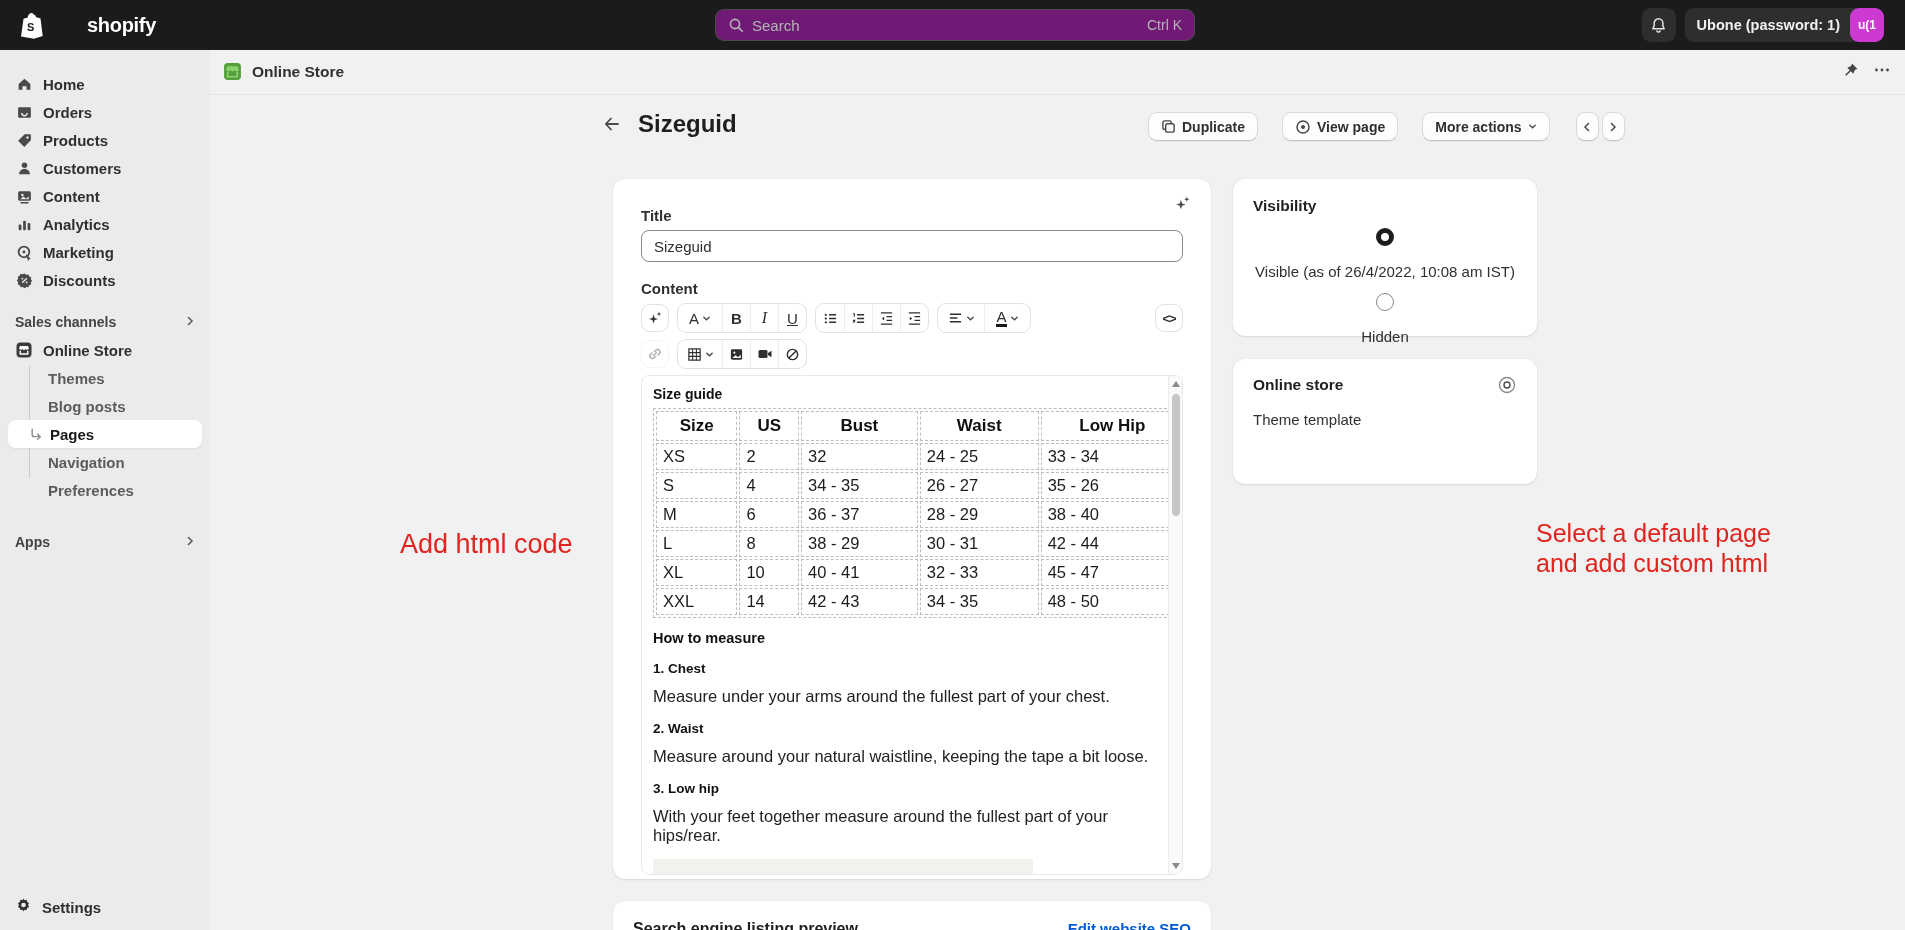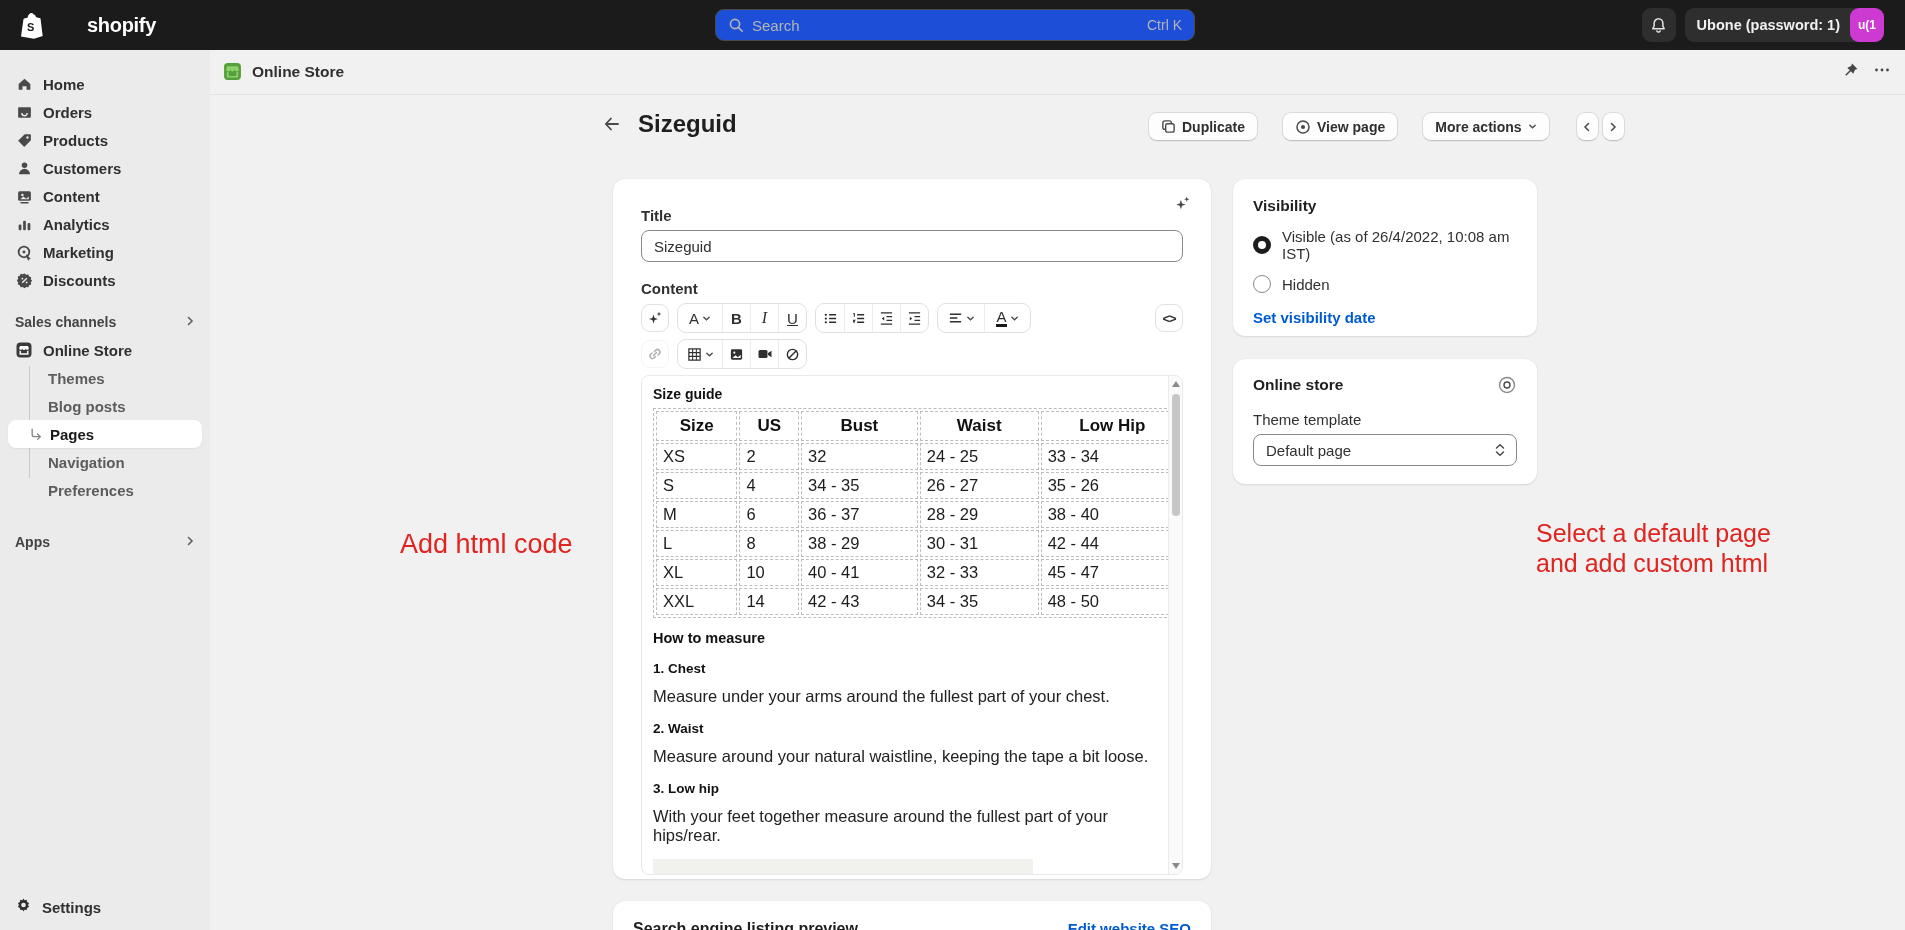--- a/index.html
+++ b/index.html
@@ -3,21 +3,21 @@
 <meta charset="utf-8">
 <style>
   * { box-sizing: border-box; margin: 0; padding: 0; }
   html,body { width:1905px; height:930px; overflow:hidden; }
   body { font-family:"Liberation Sans", sans-serif; color:#303030; background:#f1f1f1; position:relative; }
 
   
   .topbar { position:absolute; left:0; top:0; width:1905px; height:50px; background:#1b1b1b; }
   .logo { position:absolute; left:18px; top:11px; display:flex; align-items:center; gap:7px; }
   .logo-word { color:#fff; font-size:20px; font-weight:700; letter-spacing:-0.3px;margin-left:36px; }
-  .searchbox { position:absolute; left:715px; top:9px; width:480px; height:32px; background:#1d4ed8;
+  .searchbox { position:absolute; left:715px; top:9px; width:480px; height:32px; background:#701a75;
     border:1px solid #4b4b4b; border-radius:9px; display:flex; align-items:center; padding:0 12px; gap:8px; }
   .searchbox input { flex:1; background:transparent; border:none; outline:none; color:#e3e3e3; font-size:15px; font-family:inherit; }
   .searchbox input::placeholder { color:#b5b5b5; }
   .kbd-hint { color:#b5b5b5; font-size:14px; }
   .top-right { position:absolute; right:21px; top:8px; display:flex; gap:9px; align-items:center; }
   .bell-btn { width:34px; height:34px; background:#2e2e2e; border-radius:9px; display:flex; align-items:center; justify-content:center; cursor:pointer; }
   .account-chip { height:34px; background:#2e2e2e; border-radius:9px; display:flex; align-items:center; padding-left:12px; gap:10px; cursor:pointer; }
   .account-chip .label { color:#f1f1f1; font-size:14.5px; font-weight:700; }
   .avatar { width:34px; height:34px; border-radius:9px; background:#cd3ad2; color:#fff; font-size:12px; font-weight:700;
     display:flex; align-items:center; justify-content:center; }
@@ -98,21 +98,21 @@
   .sb-up { top:5px; border-bottom:6px solid #8a8a8a; }
   .sb-down { bottom:5px; border-top:6px solid #8a8a8a; }
 
   
   #seo-card { left:403px; top:805px; width:598px; height:110px; padding:19px 20px; display:flex; justify-content:space-between; }
   .seo-heading { font-size:16px; font-weight:700; color:#1f1f1f; }
 
   
   #visibility-card { left:1023px; top:83px; width:304px; height:157px; padding:18px 20px; }
   .card-h { font-size:15.5px; font-weight:700; color:#1f1f1f; }
-  .radio-row { display:flex; align-items:center; gap:11px; margin-top:13px; font-size:15px; color:#303030; }
+  .radio-row { display:flex; align-items:center; gap:17px; margin-top:13px; font-size:15px; color:#303030;flex-direction:column; }
   .radio { width:18px; height:18px; border-radius:50%; background:#fff; border:1.5px solid #8a8a8a; flex:none; cursor:pointer; }
   .radio.sel { border:5.5px solid #1c1c1c; }
   #visibility-card .link { display:inline-block; margin-top:16px; }
 
   #onlinestore-card { left:1023px; top:263px; width:304px; height:125px; padding:16px 20px; }
   .card-h-row { display:flex; justify-content:space-between; align-items:center; }
   .tpl-label { margin-top:16px; font-size:15px; color:#303030; }
   .select { margin-top:6px; height:32px; border:1px solid #8a8a8a; border-radius:8px; display:flex; align-items:center;
     justify-content:space-between; padding:0 10px 0 12px; font-size:15px; color:#303030; cursor:pointer; background:#fff; }
 
@@ -572,26 +572,20 @@
 
   <div class="card" id="onlinestore-card">
     <div class="card-h-row">
       <div class="card-h">Online store</div>
       <svg width="20" height="20" viewBox="0 0 20 20">
         <circle cx="10" cy="10" r="7.5" fill="none" stroke="#8a8a8a" stroke-width="1.4"></circle>
         <circle cx="10" cy="10" r="3" fill="none" stroke="#4a4a4a" stroke-width="1.4"></circle>
       </svg>
     </div>
     <div class="tpl-label">Theme template</div>
-    <div class="select">
-      <span>Default page</span>
-      <svg width="12" height="14" viewBox="0 0 12 14">
-        <path d="M2.5 5 6 1.8 9.5 5M2.5 9 6 12.2 9.5 9" fill="none" stroke="#4a4a4a" stroke-width="1.5" stroke-linecap="round" stroke-linejoin="round"></path>
-      </svg>
-    </div>
   </div>
 
   <div class="anno" id="anno-add">Add html code</div>
   <div class="anno" id="anno-select">
     <div>Select a default page</div>
     <div>and add custom html</div>
   </div>
   <svg id="anno-svg">
     <defs>
       <marker id="arrowhead" markerWidth="9" markerHeight="8" refX="7" refY="4" orient="auto">

